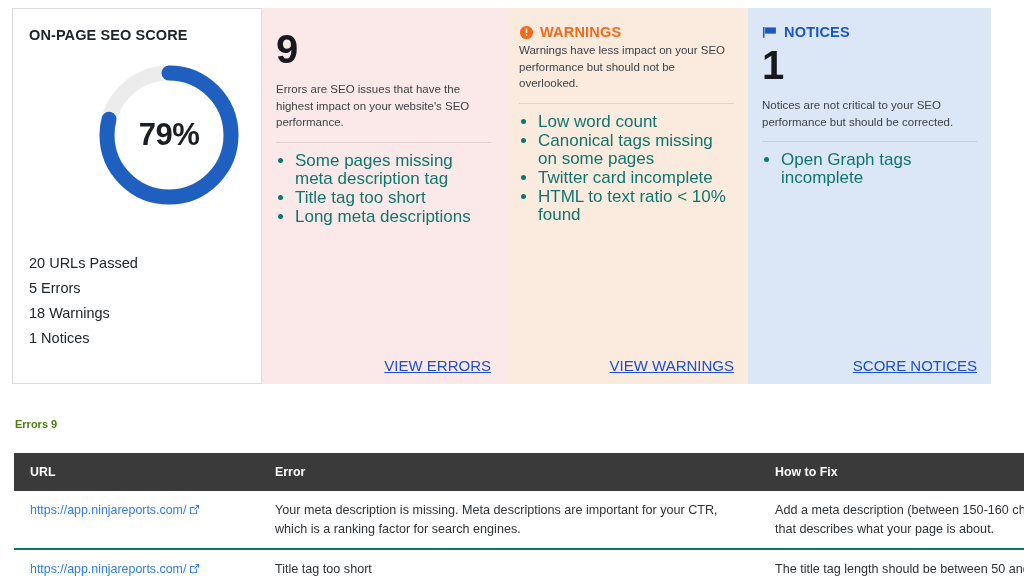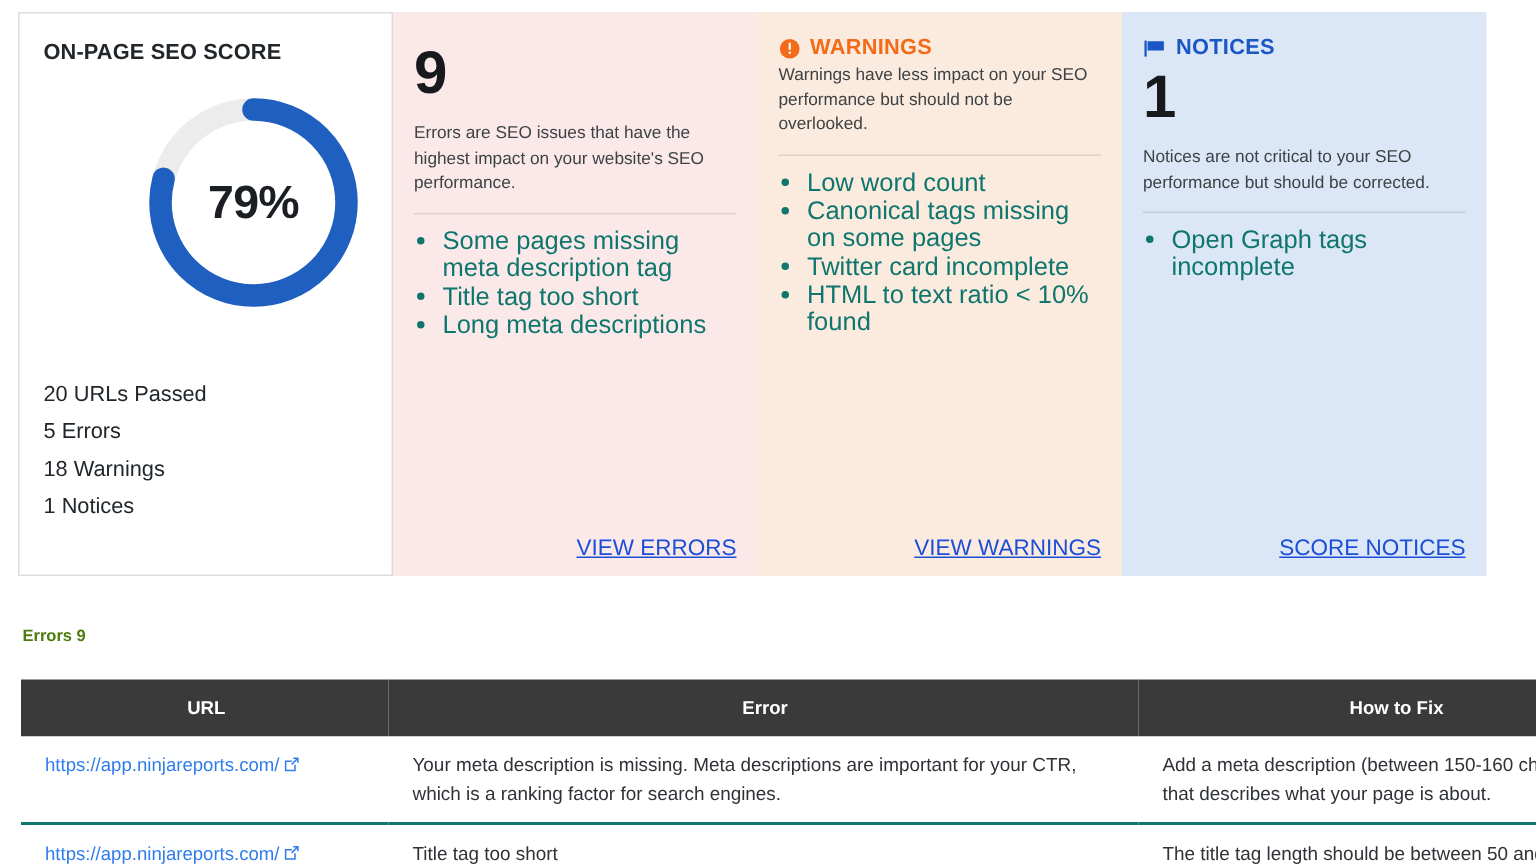--- a/index.html
+++ b/index.html
@@ -161,21 +161,21 @@
   table {
     width: 100%;
     border-collapse: collapse;
     table-layout: fixed;
   }
   thead th {
     background: #3a3a3a;
     color: #ffffff;
     font-size: 12.4px;
     font-weight: bold;
-    text-align: center;
+    text-align: left;
     padding: 12px 14px 12px 16px;
   }
   tbody td {
     font-size: 12.6px;
     line-height: 18.5px;
     color: #2f3337;
     padding: 10px 14px 10px 16px;
     vertical-align: top;
     border-bottom: 2px solid #0f766e;
     background: #ffffff;

